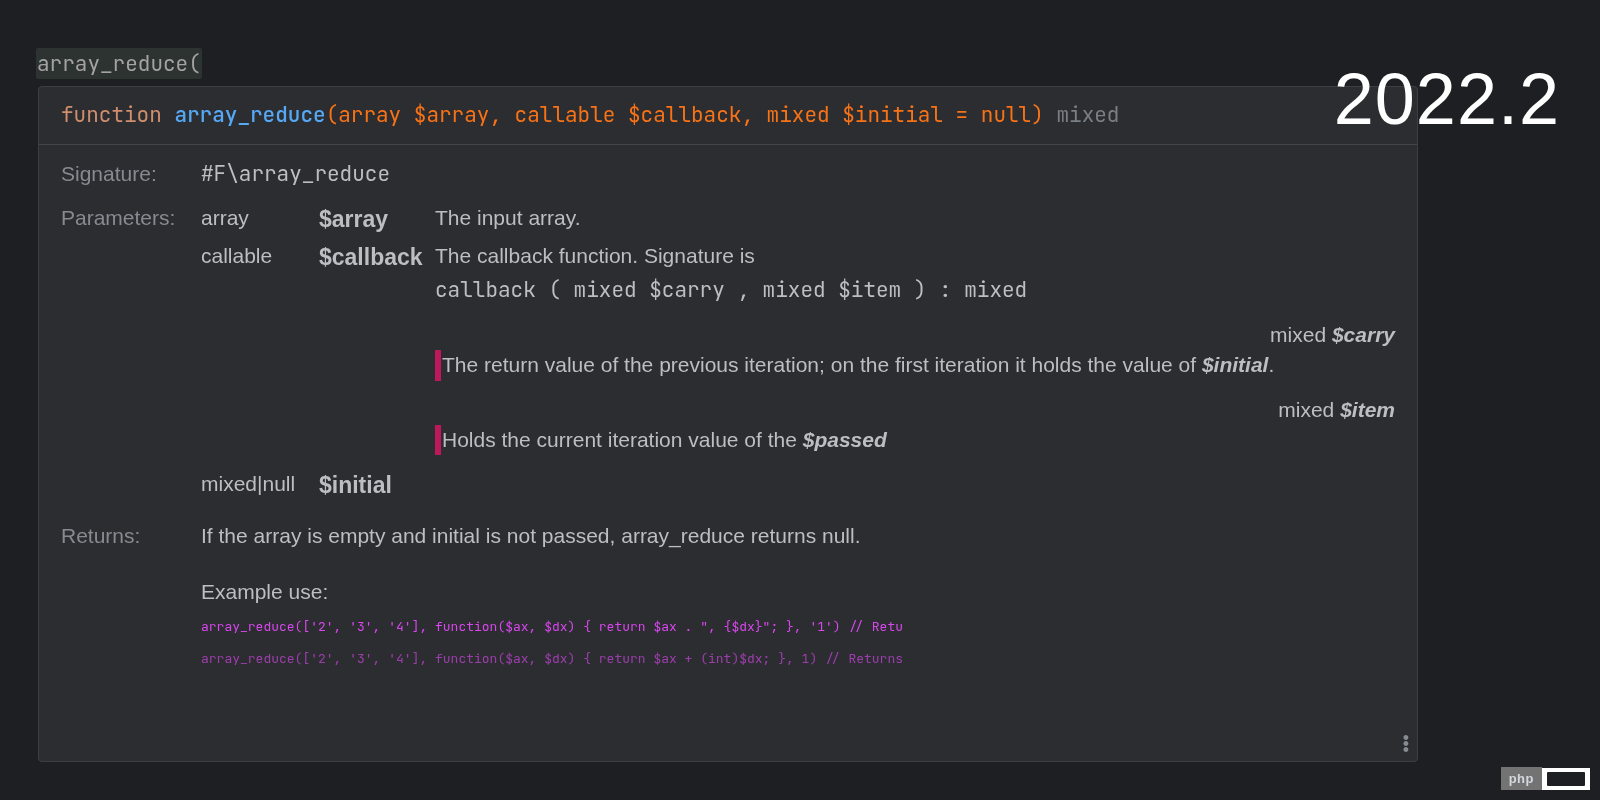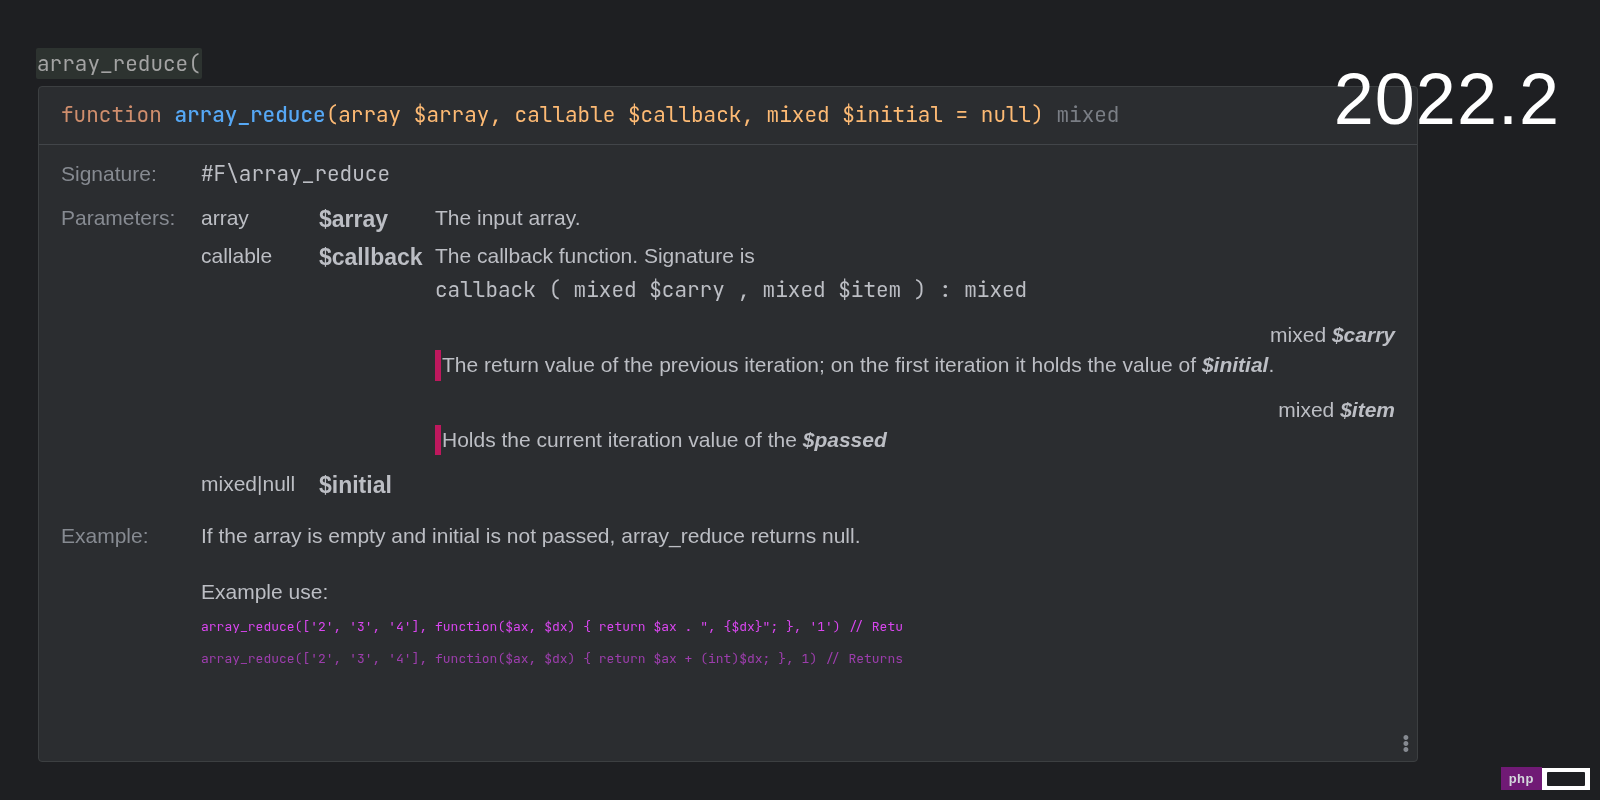--- a/index.html
+++ b/index.html
@@ -34,21 +34,21 @@
     overflow: hidden;
   }
   .popup-header {
     padding: 14px 22px 16px 22px;
     border-bottom: 1px solid #424549;
     font-size: 21px;
     white-space: nowrap;
   }
   .kw { color: #cf8e6d; }
   .fn { color: #56a8f5; font-weight:500;}
-  .type { color: #fdba74; margin-top: 41px; }
+  .type { color: #f97316; margin-top: 41px; }
   .ret { color: #7a7e85; }
   .popup-body {
     padding: 14px 22px 22px 22px;
     font-size: 21px;
     color: #bcbec4;
     line-height: 1.45;
   }
   .summary { margin-bottom: 12px; font-size:22px;}
   .doc-row { display:flex; align-items:flex-start; margin-bottom:4px;}
   .doc-label { color:#868a91; min-width:140px; font-size:21px;}
@@ -81,21 +81,21 @@
     line-height:6px;
   }
   .more-icon span{display:block;}
   .status-bar {
     position:absolute;
     bottom:10px; right:10px;
     display:flex; align-items:center;
     gap:0;
   }
   .php-badge {
-    background:#701a75;
+    background:#737373;
     color:#d3d6db;
     font-weight:700;
     font-size:13px;
     padding:4px 8px;
     font-family:sans-serif;
     letter-spacing:0.5px;
   }
   .status-icon {
     width:48px; height:22px;
     background:#ffffff;
@@ -155,21 +155,21 @@
           </div>
         </div>
         <div class="param-row" style="margin-top:14px;">
           <div class="ptype" style="min-width:118px;">mixed|null</div>
           <div class="pname">$initial</div>
         </div>
       </div>
     </div>
 
     <div class="doc-row" style="margin-top:14px;">
-      <div class="doc-label">Example:</div>
+      <div class="doc-label">Returns:</div>
       <div style="flex:1;">
         <div>If the array is empty and initial is not passed, array_reduce returns null.</div>
       </div>
     </div>
 
     <div class="example-label">Example use:</div>
     <div class="code-ex">array_reduce(['2', '3', '4'], function($ax, $dx) { return $ax . ", {$dx}"; }, '1')  // Retu</div>
     <div class="code-ex" style="opacity:0.65;">array_reduce(['2', '3', '4'], function($ax, $dx) { return $ax + (int)$dx; }, 1)  // Returns</div>
   </div>
 

